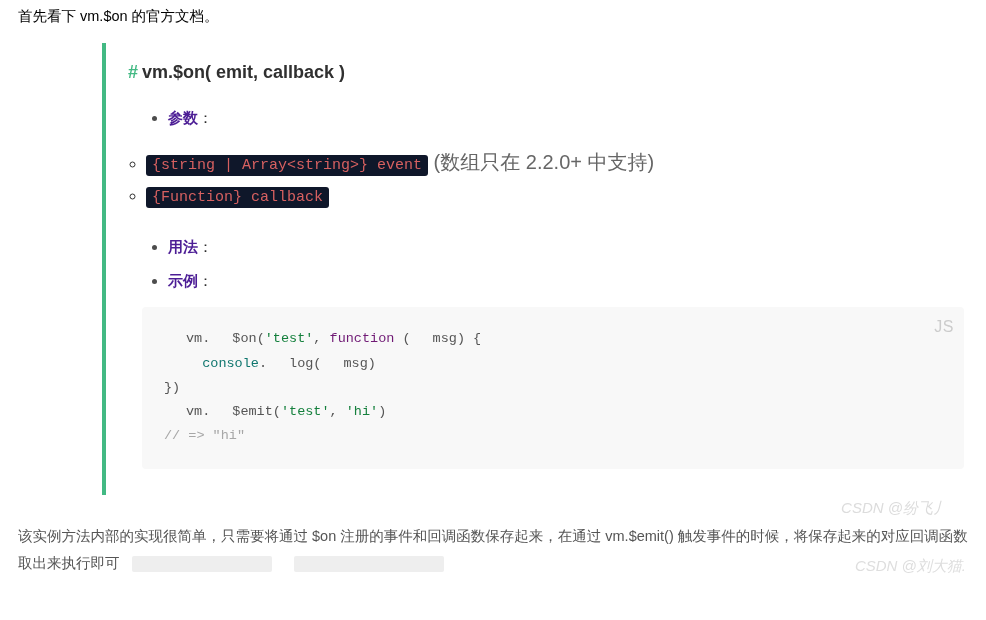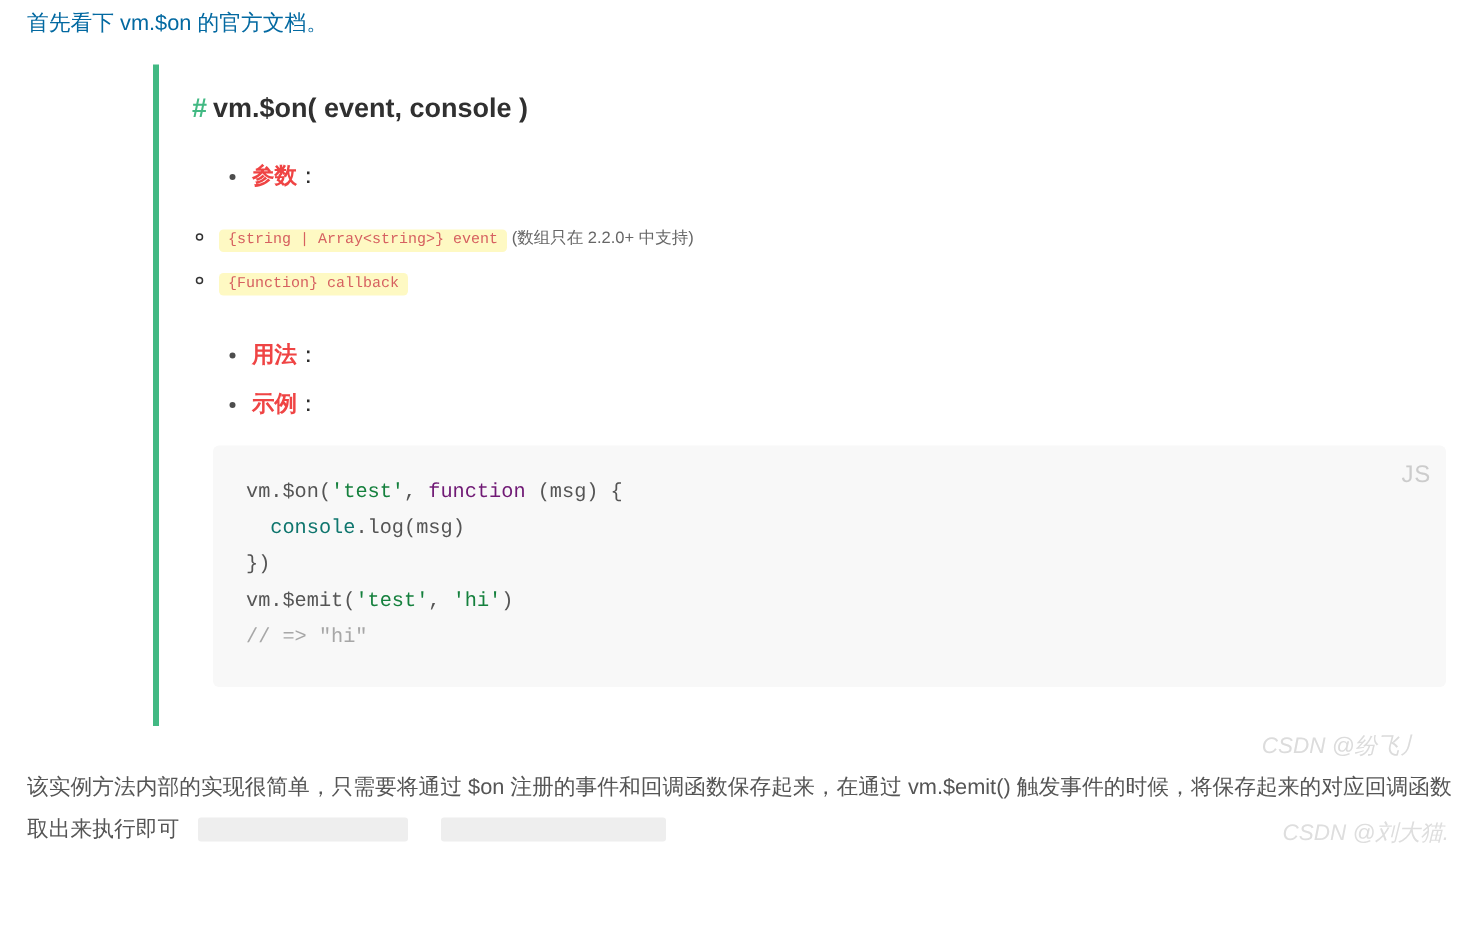--- a/index.html
+++ b/index.html
@@ -11,21 +11,21 @@
     font-size: 15px;
     color: #4d4d4d;
     line-height: 1.7;
     background: #fff;
   }
   .page {
     padding: 4px 18px 6px 18px;
   }
   .intro {
     font-size: 14.5px;
-    color: #0369a1;
+    color: #000000;
     margin-bottom: 14px;
   }
   .doc-section {
     border-left: 4px solid #42b983;
     padding: 14px 22px 18px 22px;
     margin-left: 84px;
     margin-right: 8px;
   }
   .doc-heading {
     font-size: 18px;
@@ -40,44 +40,44 @@
   .ul-level1 {
     list-style-type: disc;
     padding-left: 40px;
     margin: 0;
   }
   .ul-level1 > li {
     margin-bottom: 8px;
   }
   .param-label, .usage-label, .example-label {
     font-weight: 700;
-    color: #ef4444;
+    color: #4c1d95;
     margin-top: 24px;
   }
   .colon { color: #2c2c2c; }
   .ul-level2 {
     list-style-type: circle;
     padding-left: 0;
     margin: 14px 0 24px -22px;
   }
   .ul-level2 > li {
     margin-bottom: 4px;
     color: #333;
   }
   code.inline {
     font-family: "SFMono-Regular", Consolas, "Liberation Mono", monospace;
-    background: #fef9c3;
+    background: #0f172a;
     padding: 2px 6px;
     border-radius: 3px;
-    font-size: 10px;
+    font-size: 15px;
     color: #d66060;
   }
   .param-note {
     color: #666;
-    font-size: 11px;
+    font-size: 20px;
   }
   .usage-text {
     margin: 16px 0 26px 0;
     color: #3e3e3e;
     font-size: 14.5px;
     line-height: 1.9;
   }
   .codeblock {
     position: relative;
     background: #f8f8f8;
@@ -95,21 +95,21 @@
     right: 10px;
     font-size: 16px;
     color: #ccc;
     font-family: sans-serif;
     letter-spacing: 0.5px;
   }
   .pre { white-space: pre; }
   .tok-str { color: #15803d; }
   .tok-kw  { color: #701a75; }
   .tok-id  { color: #0f766e; }
-  .tok-plain { color: #555; }
+  .tok-plain { color: #555; margin-left: 22px; }
   .tok-punc { color: #555; }
   .tok-comment { color: #a7a7a7; }
   .watermark {
     position: absolute;
     font-size: 15px;
     color: #dcdcdc;
     font-style: italic;
     pointer-events: none;
     user-select: none;
   }
@@ -141,21 +141,21 @@
 </head>
 <body>
 
 <div class="page">
 
   <div class="intro">首先看下 vm.$on 的官方文档。</div>
 
   <div class="doc-section" style="position:relative;">
 
     <div class="doc-heading">
-      <span class="hash">#</span><span>vm.$on( event, console )</span>
+      <span class="hash">#</span><span>vm.$on( emit, callback )</span>
     </div>
 
     <ul class="ul-level1">
 
       <li>
         <span class="param-label">参数</span><span class="colon">：</span>
         <ul class="ul-level2" id="params-list">
             <li><code class="inline">{string | Array&lt;string&gt;} event</code><span class="param-note"> (数组只在 2.2.0+ 中支持)</span></li>
             <li><code class="inline">{Function} callback</code></li>
           </ul>

